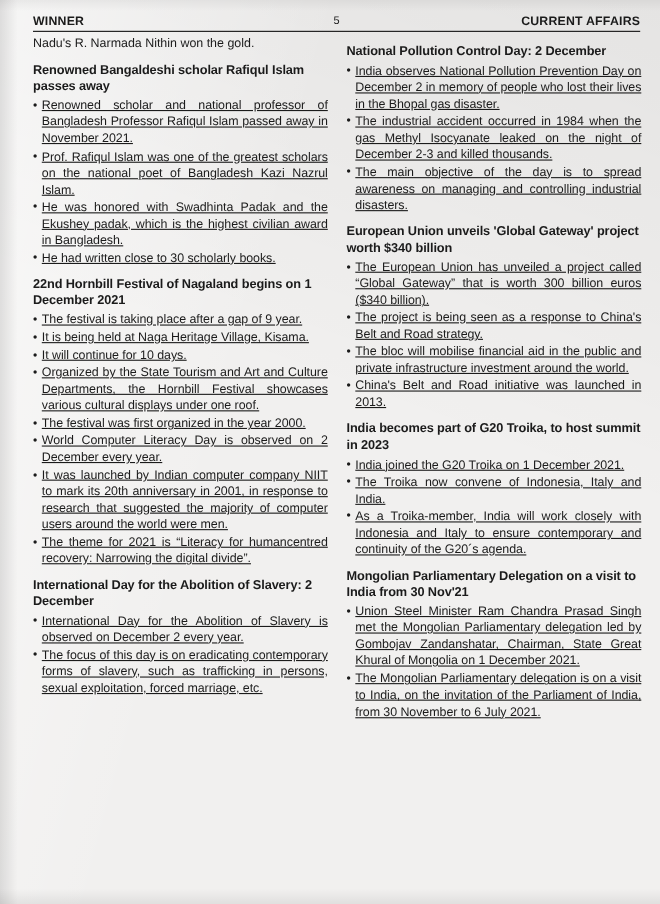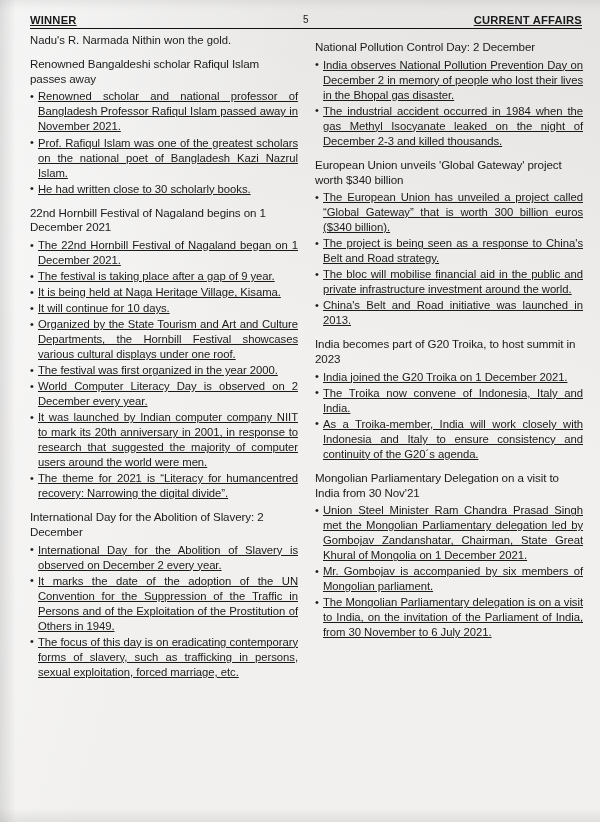--- a/index.html
+++ b/index.html
@@ -29,21 +29,20 @@
   .runhead {
     display: flex;
     align-items: baseline;
     justify-content: space-between;
     font-size: 11.2px;
     font-weight: bold;
     letter-spacing: 0.2px;
     padding-bottom: 2px;
     border-bottom: 1.6px solid #111;
     margin-bottom: 4px;
-    text-decoration: underline;
   }
   .runhead .left { flex: 0 0 auto; }
   .runhead .center {
     position: absolute;
     left: 0; right: 0;
     text-align: center;
     font-weight: normal;
     font-size: 10px;
   }
   .runhead .right { flex: 0 0 auto; }
@@ -62,21 +61,21 @@
   .col.right-col:before {
     content: "";
     position: absolute;
     left: -9px;
     top: 0;
     bottom: 0;
     width: 0px;
   }
   h2.head {
     font-size: 11.6px;
-    font-weight: normal;
+    font-weight: bold;
     line-height: 1.27;
     margin: 9px 0 3px 0;
     letter-spacing: -0.1px;
   }
   h2.head.first { margin-top: 7px; }
   p.para {
     font-size: 11.3px;
     line-height: 1.33;
     margin: 0 0 1px 0;
     text-align: justify;
@@ -143,57 +142,56 @@
 
   <div class="cols">
 
     <div class="col left-col">
 
       <p class="intro">Nadu's R. Narmada Nithin won the gold.</p>
 
       <h2 class="head">Renowned Bangaldeshi scholar Rafiqul Islam passes away</h2>
       <p class="para bullet">Renowned scholar and national professor of Bangladesh Professor Rafiqul Islam passed away in November 2021.</p>
       <p class="para bullet">Prof. Rafiqul Islam was one of the greatest scholars on the national poet of Bangladesh Kazi Nazrul Islam.</p>
+      <p class="para bullet">He was honored with Swadhinta Padak and the Ekushey padak, which is the highest civilian award in Bangladesh.</p>
       <p class="para bullet">He had written close to 30 scholarly books.</p>
 
       <h2 class="head">22nd Hornbill Festival of Nagaland begins on 1 December 2021</h2>
-      <p class="para bullet">The 22nd Hornbill Festival of Nagaland began on 1 December 2021.</p>
       <p class="para bullet">The festival is taking place after a gap of 9 year.</p>
       <p class="para bullet">It is being held at Naga Heritage Village, Kisama.</p>
       <p class="para bullet">It will continue for 10 days.</p>
       <p class="para bullet">Organized by the State Tourism and Art and Culture Departments, the Hornbill Festival showcases various cultural displays under one roof.</p>
       <p class="para bullet">The festival was first organized in the year 2000.</p>
 
       <p class="para bullet">World Computer Literacy Day is observed on 2 December every year.</p>
       <p class="para bullet">It was launched by Indian computer company NIIT to mark its 20th anniversary in 2001, in response to research that suggested the majority of computer users around the world were men.</p>
       <p class="para bullet">The theme for 2021 is “Literacy for humancentred recovery: Narrowing the digital divide”.</p>
 
       <h2 class="head">International Day for the Abolition of Slavery: 2 December</h2>
       <p class="para bullet">International Day for the Abolition of Slavery is observed on December 2 every year.</p>
-      <p class="para bullet">It marks the date of the adoption of the UN Convention for the Suppression of the Traffic in Persons and of the Exploitation of the Prostitution of Others in 1949.</p>
       <p class="para bullet">The focus of this day is on eradicating contemporary forms of slavery, such as trafficking in persons, sexual exploitation, forced marriage, etc.</p>
     </div>
 
     <div class="col right-col">
 
       <h2 class="head first">National Pollution Control Day: 2 December</h2>
       <p class="para bullet">India observes National Pollution Prevention Day on December 2 in memory of people who lost their lives in the Bhopal gas disaster.</p>
       <p class="para bullet">The industrial accident occurred in 1984 when the gas Methyl Isocyanate leaked on the night of December 2-3 and killed thousands.</p>
+      <p class="para bullet">The main objective of the day is to spread awareness on managing and controlling industrial disasters.</p>
 
       <h2 class="head">European Union unveils 'Global Gateway' project worth $340 billion</h2>
       <p class="para bullet">The European Union has unveiled a project called “Global Gateway” that is worth 300 billion euros ($340 billion).</p>
       <p class="para bullet">The project is being seen as a response to China's Belt and Road strategy.</p>
       <p class="para bullet">The bloc will mobilise financial aid in the public and private infrastructure investment around the world.</p>
       <p class="para bullet">China's Belt and Road initiative was launched in 2013.</p>
 
       <h2 class="head">India becomes part of G20 Troika, to host summit in 2023</h2>
       <p class="para bullet">India joined the G20 Troika on 1 December 2021.</p>
       <p class="para bullet">The Troika now convene of Indonesia, Italy and India.</p>
-      <p class="para bullet">As a Troika-member, India will work closely with Indonesia and Italy to ensure consistency and continuity of the G20´s agenda.</p>
+      <p class="para bullet">As a Troika-member, India will work closely with Indonesia and Italy to ensure contemporary and continuity of the G20´s agenda.</p>
 
       <h2 class="head">Mongolian Parliamentary Delegation on a visit to India from 30 Nov'21</h2>
       <p class="para bullet">Union Steel Minister Ram Chandra Prasad Singh met the Mongolian Parliamentary delegation led by Gombojav Zandanshatar, Chairman, State Great Khural of Mongolia on 1 December 2021.</p>
-      <p class="para bullet">Mr. Gombojav is accompanied by six members of Mongolian parliament.</p>
       <p class="para bullet">The Mongolian Parliamentary delegation is on a visit to India, on the invitation of the Parliament of India, from 30 November to 6 July 2021.</p>
     </div>
 
   </div>
 </div>
 
 </body></html>

